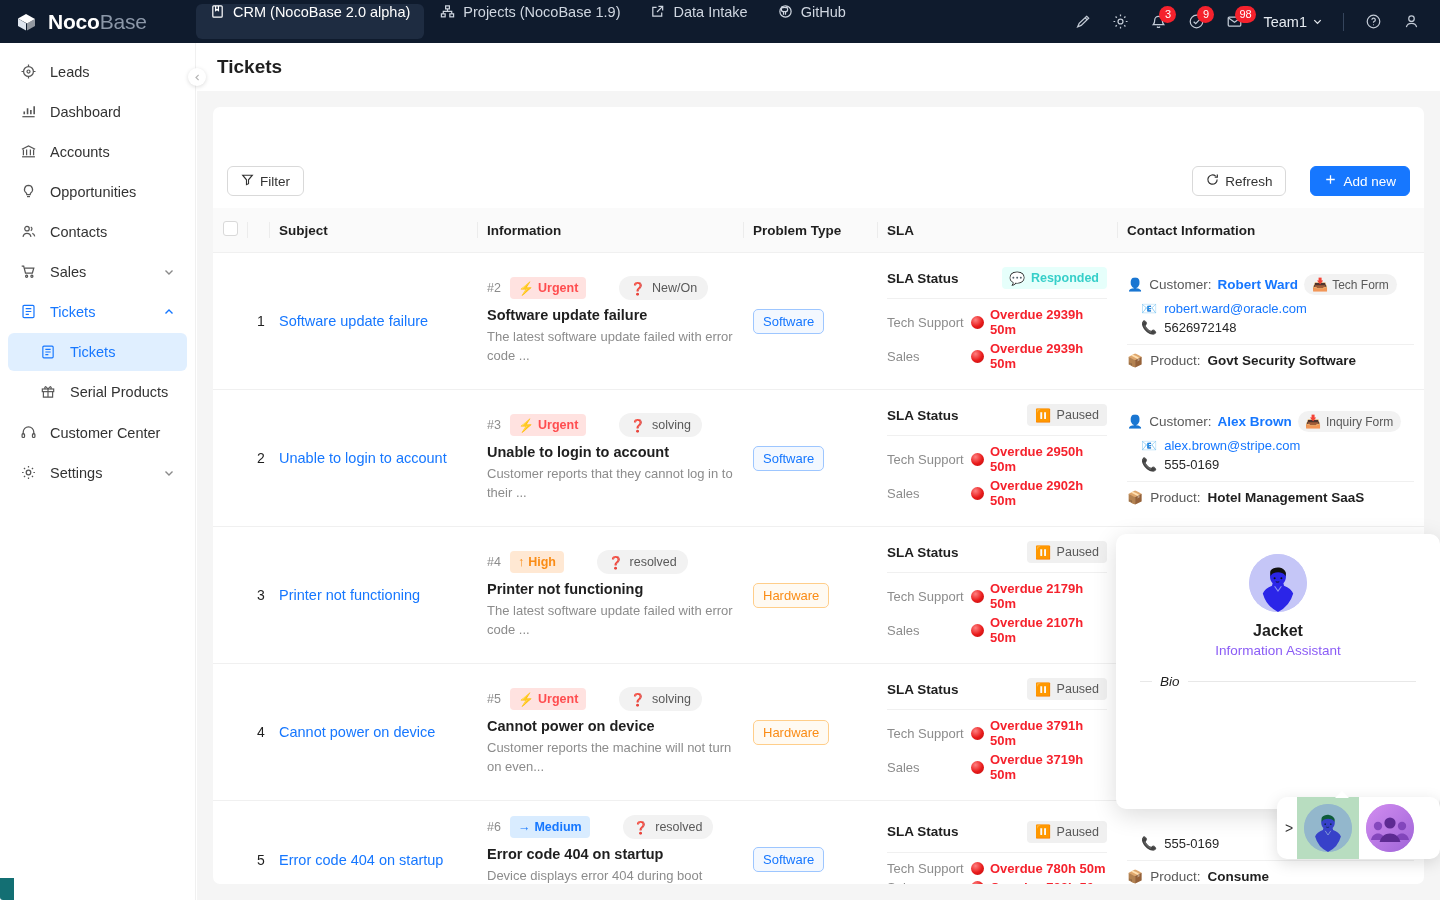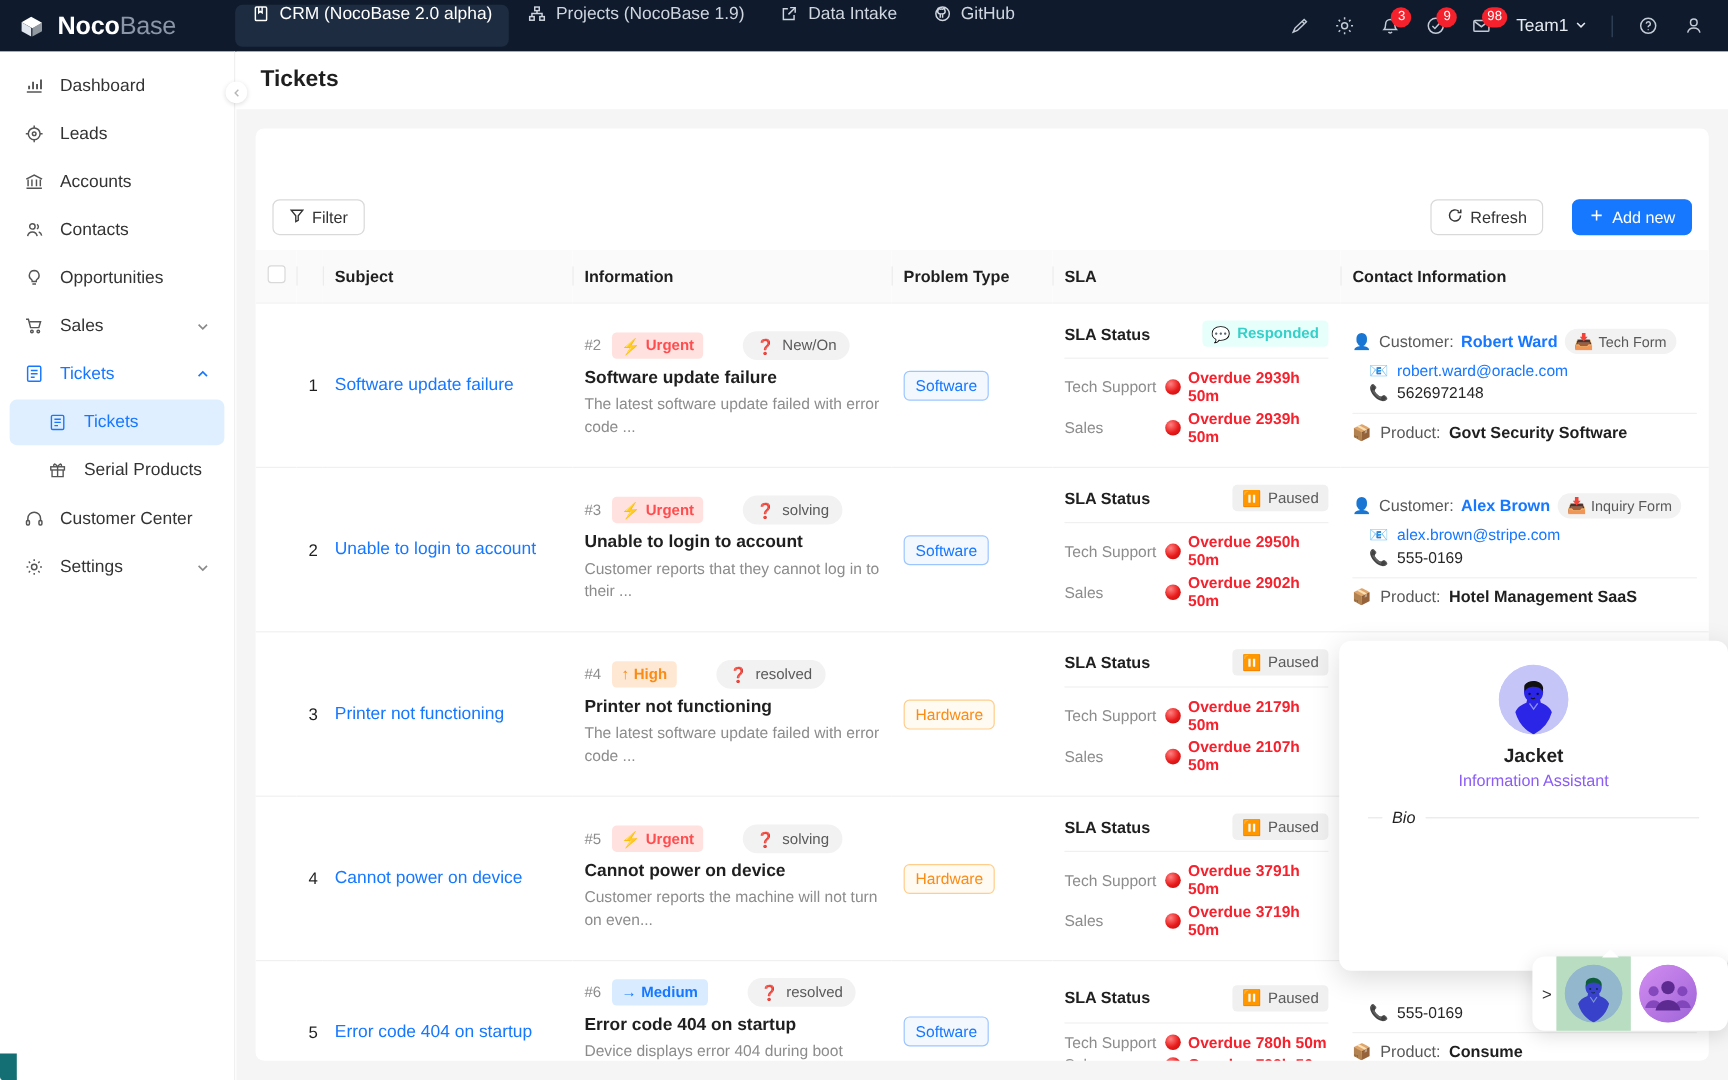--- a/index.html
+++ b/index.html
@@ -331,64 +331,64 @@
             <path d="M4.6 16c.6-2.6 2.8-4 5.4-4s4.8 1.4 5.4 4"></path>
         </svg>
       </div>
     </div>
   </div>
 
   <div class="sidebar">
     <div class="nav-item">
       <span class="ni-icon">
         <svg width="17" height="17" viewBox="0 0 18 18" fill="none" stroke="currentColor" stroke-width="1.3">
-          <path d="M2.5 14.5h13"></path>
-            <path d="M4.5 12V9M8 12V5.5M11.5 12V7.5M15 12V3.5" stroke-width="1.7"></path>
-        </svg>
-      </span>
-      <span class="ni-label">Dashboard</span>
-    </div>
-    <div class="nav-item">
-      <span class="ni-icon">
-        <svg width="17" height="17" viewBox="0 0 18 18" fill="none" stroke="currentColor" stroke-width="1.3">
           <circle cx="9" cy="9" r="5.2"></circle>
             <circle cx="9" cy="9" r="1.6"></circle>
             <path d="M9 1.6v2.2M9 14.2v2.2M1.6 9h2.2M14.2 9h2.2"></path>
         </svg>
       </span>
       <span class="ni-label">Leads</span>
+    </div>
+    <div class="nav-item">
+      <span class="ni-icon">
+        <svg width="17" height="17" viewBox="0 0 18 18" fill="none" stroke="currentColor" stroke-width="1.3">
+          <path d="M2.5 14.5h13"></path>
+            <path d="M4.5 12V9M8 12V5.5M11.5 12V7.5M15 12V3.5" stroke-width="1.7"></path>
+        </svg>
+      </span>
+      <span class="ni-label">Dashboard</span>
     </div>
     <div class="nav-item">
       <span class="ni-icon">
         <svg width="17" height="17" viewBox="0 0 18 18" fill="none" stroke="currentColor" stroke-width="1.3">
           <path d="M2 6.6 9 3l7 3.6"></path>
             <path d="M3.6 7v6M7 7v6M11 7v6M14.4 7v6"></path>
             <path d="M2.2 14.6h13.6"></path>
         </svg>
       </span>
       <span class="ni-label">Accounts</span>
     </div>
     <div class="nav-item">
       <span class="ni-icon">
         <svg width="17" height="17" viewBox="0 0 18 18" fill="none" stroke="currentColor" stroke-width="1.3">
+          <path d="M9 2.6a4.3 4.3 0 0 0-2.6 7.7c.5.4.8 1 .8 1.6v.4h3.6v-.4c0-.6.3-1.2.8-1.6A4.3 4.3 0 0 0 9 2.6Z"></path>
+            <path d="M7.4 14.4h3.2"></path>
+        </svg>
+      </span>
+      <span class="ni-label">Opportunities</span>
+    </div>
+    <div class="nav-item">
+      <span class="ni-icon">
+        <svg width="17" height="17" viewBox="0 0 18 18" fill="none" stroke="currentColor" stroke-width="1.3">
           <circle cx="7.4" cy="6" r="2.4"></circle>
             <path d="M3.2 14.6c.4-2.3 2.1-3.7 4.2-3.7s3.8 1.4 4.2 3.7"></path>
             <path d="M11.4 4.2a2.2 2.2 0 0 1 0 4M13 10.9c1.4.4 2.3 1.6 2.6 3.2"></path>
         </svg>
       </span>
       <span class="ni-label">Contacts</span>
-    </div>
-    <div class="nav-item">
-      <span class="ni-icon">
-        <svg width="17" height="17" viewBox="0 0 18 18" fill="none" stroke="currentColor" stroke-width="1.3">
-          <path d="M9 2.6a4.3 4.3 0 0 0-2.6 7.7c.5.4.8 1 .8 1.6v.4h3.6v-.4c0-.6.3-1.2.8-1.6A4.3 4.3 0 0 0 9 2.6Z"></path>
-            <path d="M7.4 14.4h3.2"></path>
-        </svg>
-      </span>
-      <span class="ni-label">Opportunities</span>
     </div>
     <div class="nav-item">
       <span class="ni-icon">
         <svg width="17" height="17" viewBox="0 0 18 18" fill="none" stroke="currentColor" stroke-width="1.3">
           <path d="M1.8 3.2h2.1l1.9 7.4h7.3l1.5-5.2H5.2"></path>
             <circle cx="7" cy="14" r="1.1"></circle>
             <circle cx="12.6" cy="14" r="1.1"></circle>
         </svg>
       </span>
       <span class="ni-label">Sales</span>

